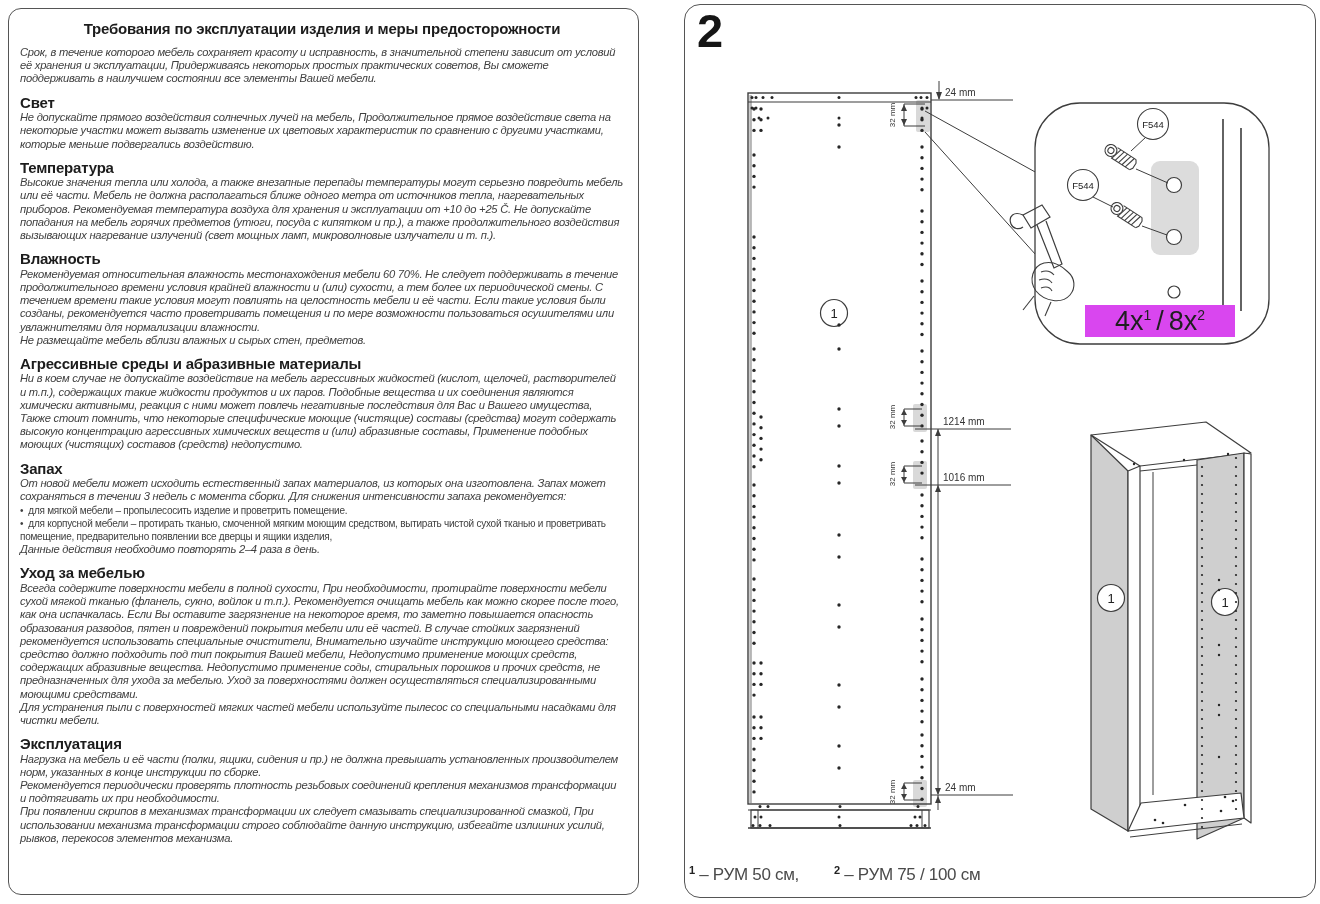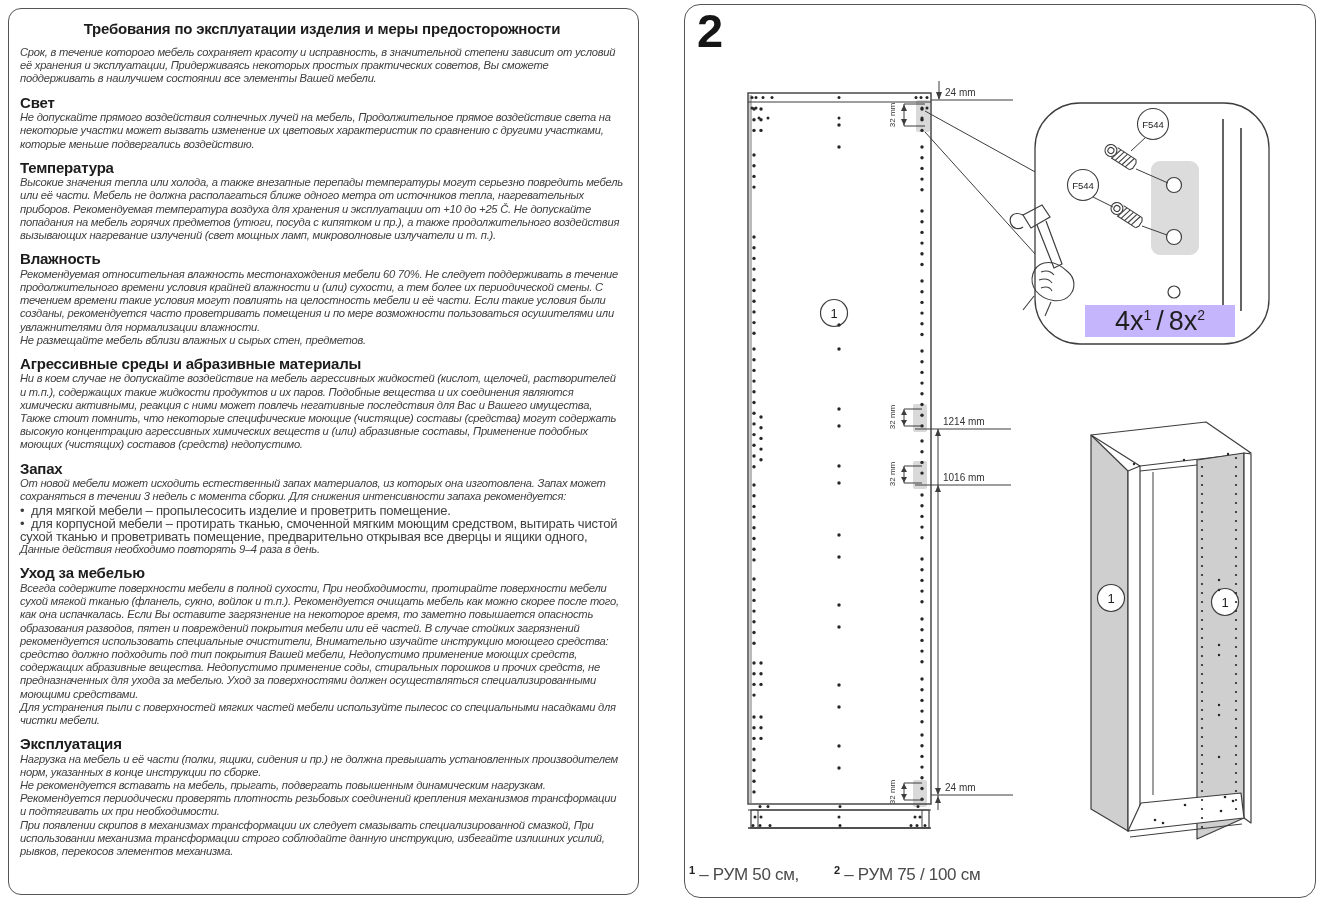--- a/index.html
+++ b/index.html
@@ -21,21 +21,21 @@
     margin:3px 0 9px 0;letter-spacing:-0.2px;
   }
   .doc-panel p{
     margin:0;font-size:11.2px;line-height:13.2px;letter-spacing:-0.25px;color:#404040;font-style:italic;
   }
   .sec-h{
     font-size:15px;font-weight:bold;color:#1c1c1c;margin:8px 0 0.5px 0;letter-spacing:-0.2px;
   }
   ul.bullets{margin:0;padding:0;list-style:none;}
   ul.bullets li{
-    font-size:13px;line-height:13.2px;letter-spacing:-0.25px;color:#404040;
+    font-size:10px;line-height:13.2px;letter-spacing:-0.25px;color:#404040;
   }
   ul.bullets li::before{content:"\2022\00a0\00a0";}
 
   
   .step-panel{
     position:absolute;left:684px;top:4px;width:632px;height:894px;
     border:1.6px solid #555;border-radius:16px;box-sizing:border-box;background:#fff;
   }
   .step-number{
     position:absolute;left:12px;top:0px;font-size:47px;font-weight:bold;color:#151515;
@@ -43,21 +43,21 @@
   }
   svg.art{position:absolute;left:0;top:0;width:632px;height:894px;display:block;}
   svg text{font-family:"Liberation Sans",sans-serif;}
   .dim-label{font-size:10px;fill:#333;}
   .dim-label-sm{font-size:8px;fill:#333;}
   .part-num{font-size:13px;fill:#222;}
   .fastener-code{font-size:9.5px;fill:#222;}
 
   .qty{
     position:absolute;left:400px;top:300px;width:150px;text-align:center;
-    font-size:27px;color:#1f1f1f;background:#c4b5fd;line-height:1.2;
+    font-size:27px;color:#1f1f1f;background:#d946ef;line-height:1.2;
   }
   .qty sup{font-size:14px;}
   .qty .sep{padding:0 5px;}
 
   .footnote{
     position:absolute;left:4px;top:860px;font-size:17px;color:#4a4a4a;
     letter-spacing:-0.3px;white-space:nowrap;
   }
   .footnote .fn-sup{font-size:11px;font-weight:bold;position:relative;top:-6px;color:#222;}
   .footnote .fn-gap{display:inline-block;width:26px;}
@@ -90,35 +90,34 @@
     <div>
       <h2 class="sec-h">Агрессивные среды и абразивные материалы</h2>
       <p>Ни в коем случае не допускайте воздействие на мебель агрессивных жидкостей (кислот, щелочей, растворителей и т.п.), содержащих такие жидкости продуктов и их паров. Подобные вещества и их соединения являются химически активными, реакция с ними может повлечь негативные последствия для Вас и Вашего имущества, Также стоит помнить, что некоторые специфические моющие (чистящие) составы (средства) могут содержать высокую концентрацию агрессивных химических веществ и (или) абразивные составы, Применение подобных моющих (чистящих) составов (средств) недопустимо.</p>
     </div>
 
     <div>
       <h2 class="sec-h">Запах</h2>
       <p>От новой мебели может исходить естественный запах материалов, из которых она изготовлена. Запах может сохраняться в течении 3 недель с момента сборки. Для снижения интенсивности запаха рекомендуется:</p>
       <ul class="bullets">
         <li>для мягкой мебели – пропылесосить изделие и проветрить помещение.</li>
-        <li>для корпусной мебели – протирать тканью, смоченной мягким моющим средством, вытирать чистой сухой тканью и проветривать помещение, предварительно открывая все дверцы и ящики одного,</li>
+        <li>для корпусной мебели – протирать тканью, смоченной мягким моющим средством, вытирать чистой сухой тканью и проветривать помещение, предварительно появлении все дверцы и ящики изделия,</li>
       </ul>
-      <p>Данные действия необходимо повторять 9–4 раза в день.</p>
+      <p>Данные действия необходимо повторять 2–4 раза в день.</p>
     </div>
 
     <div>
       <h2 class="sec-h">Уход за мебелью</h2>
       <p>Всегда содержите поверхности мебели в полной сухости, При необходимости, протирайте поверхности мебели сухой мягкой тканью (фланель, сукно, войлок и т.п.). Рекомендуется очищать мебель как можно скорее после того, как она испачкалась. Если Вы оставите загрязнение на некоторое время, то заметно повышается опасность образования разводов, пятен и повреждений покрытия мебели или её частей. В случае стойких загрязнений рекомендуется использовать специальные очистители, Внимательно изучайте инструкцию моющего средства: средство должно подходить под тип покрытия Вашей мебели, Недопустимо применение моющих средств, содержащих абразивные вещества. Недопустимо применение соды, стиральных порошков и прочих средств, не предназначенных для ухода за мебелью. Уход за поверхностями должен осуществляться специализированными моющими средствами.</p>
       <p>Для устранения пыли с поверхностей мягких частей мебели используйте пылесос со специальными насадками для чистки мебели.</p>
     </div>
 
     <div>
       <h2 class="sec-h">Эксплуатация</h2>
       <p>Нагрузка на мебель и её части (полки, ящики, сидения и пр.) не должна превышать установленных производителем норм, указанных в конце инструкции по сборке.</p>
-      <p>Не рекомендуется вставать на мебель, прыгать, подвергать повышенным динамическим нагрузкам.</p>
       <p>Рекомендуется периодически проверять плотность резьбовых соединений крепления механизмов трансформации и подтягивать их при необходимости.</p>
       <p>При появлении скрипов в механизмах трансформации их следует смазывать специализированной смазкой, При использовании механизма трансформации строго соблюдайте данную инструкцию, избегайте излишних усилий, рывков, перекосов элементов механизма.</p>
     </div>
   </section>
 
   <section class="step-panel">
     <div class="step-number">2</div>
 
     <svg class="art" viewBox="0 0 632 894">
 

